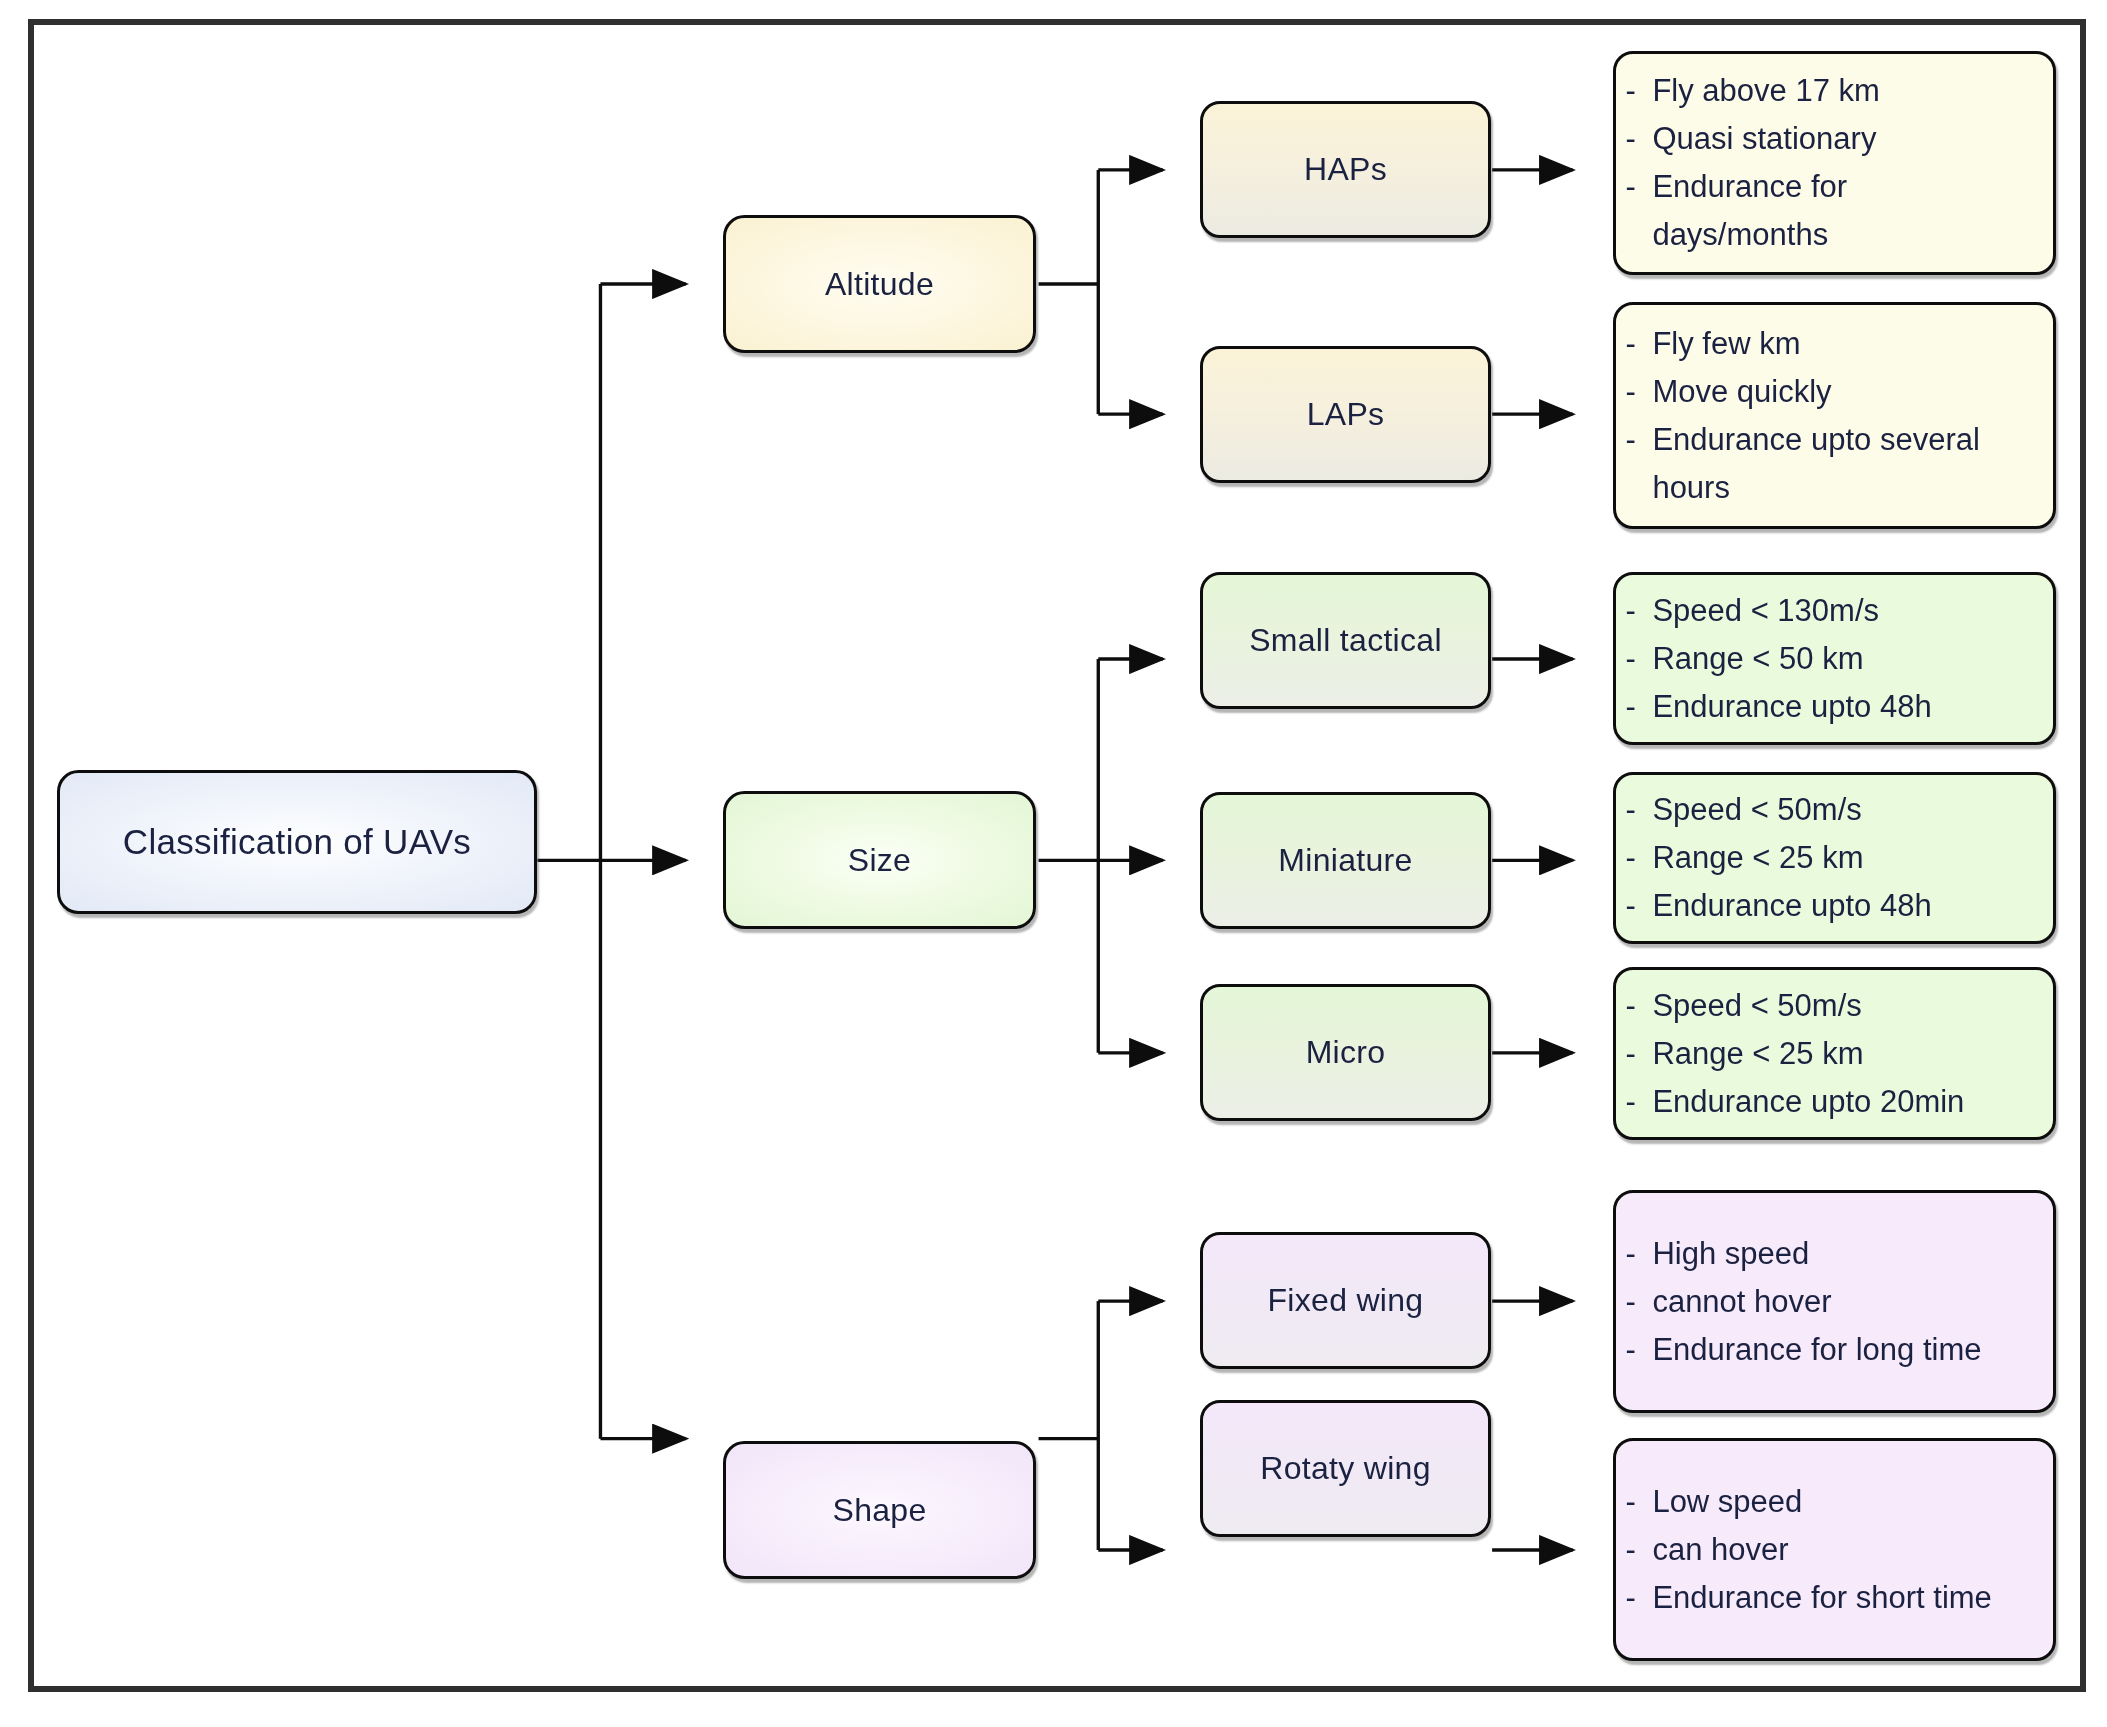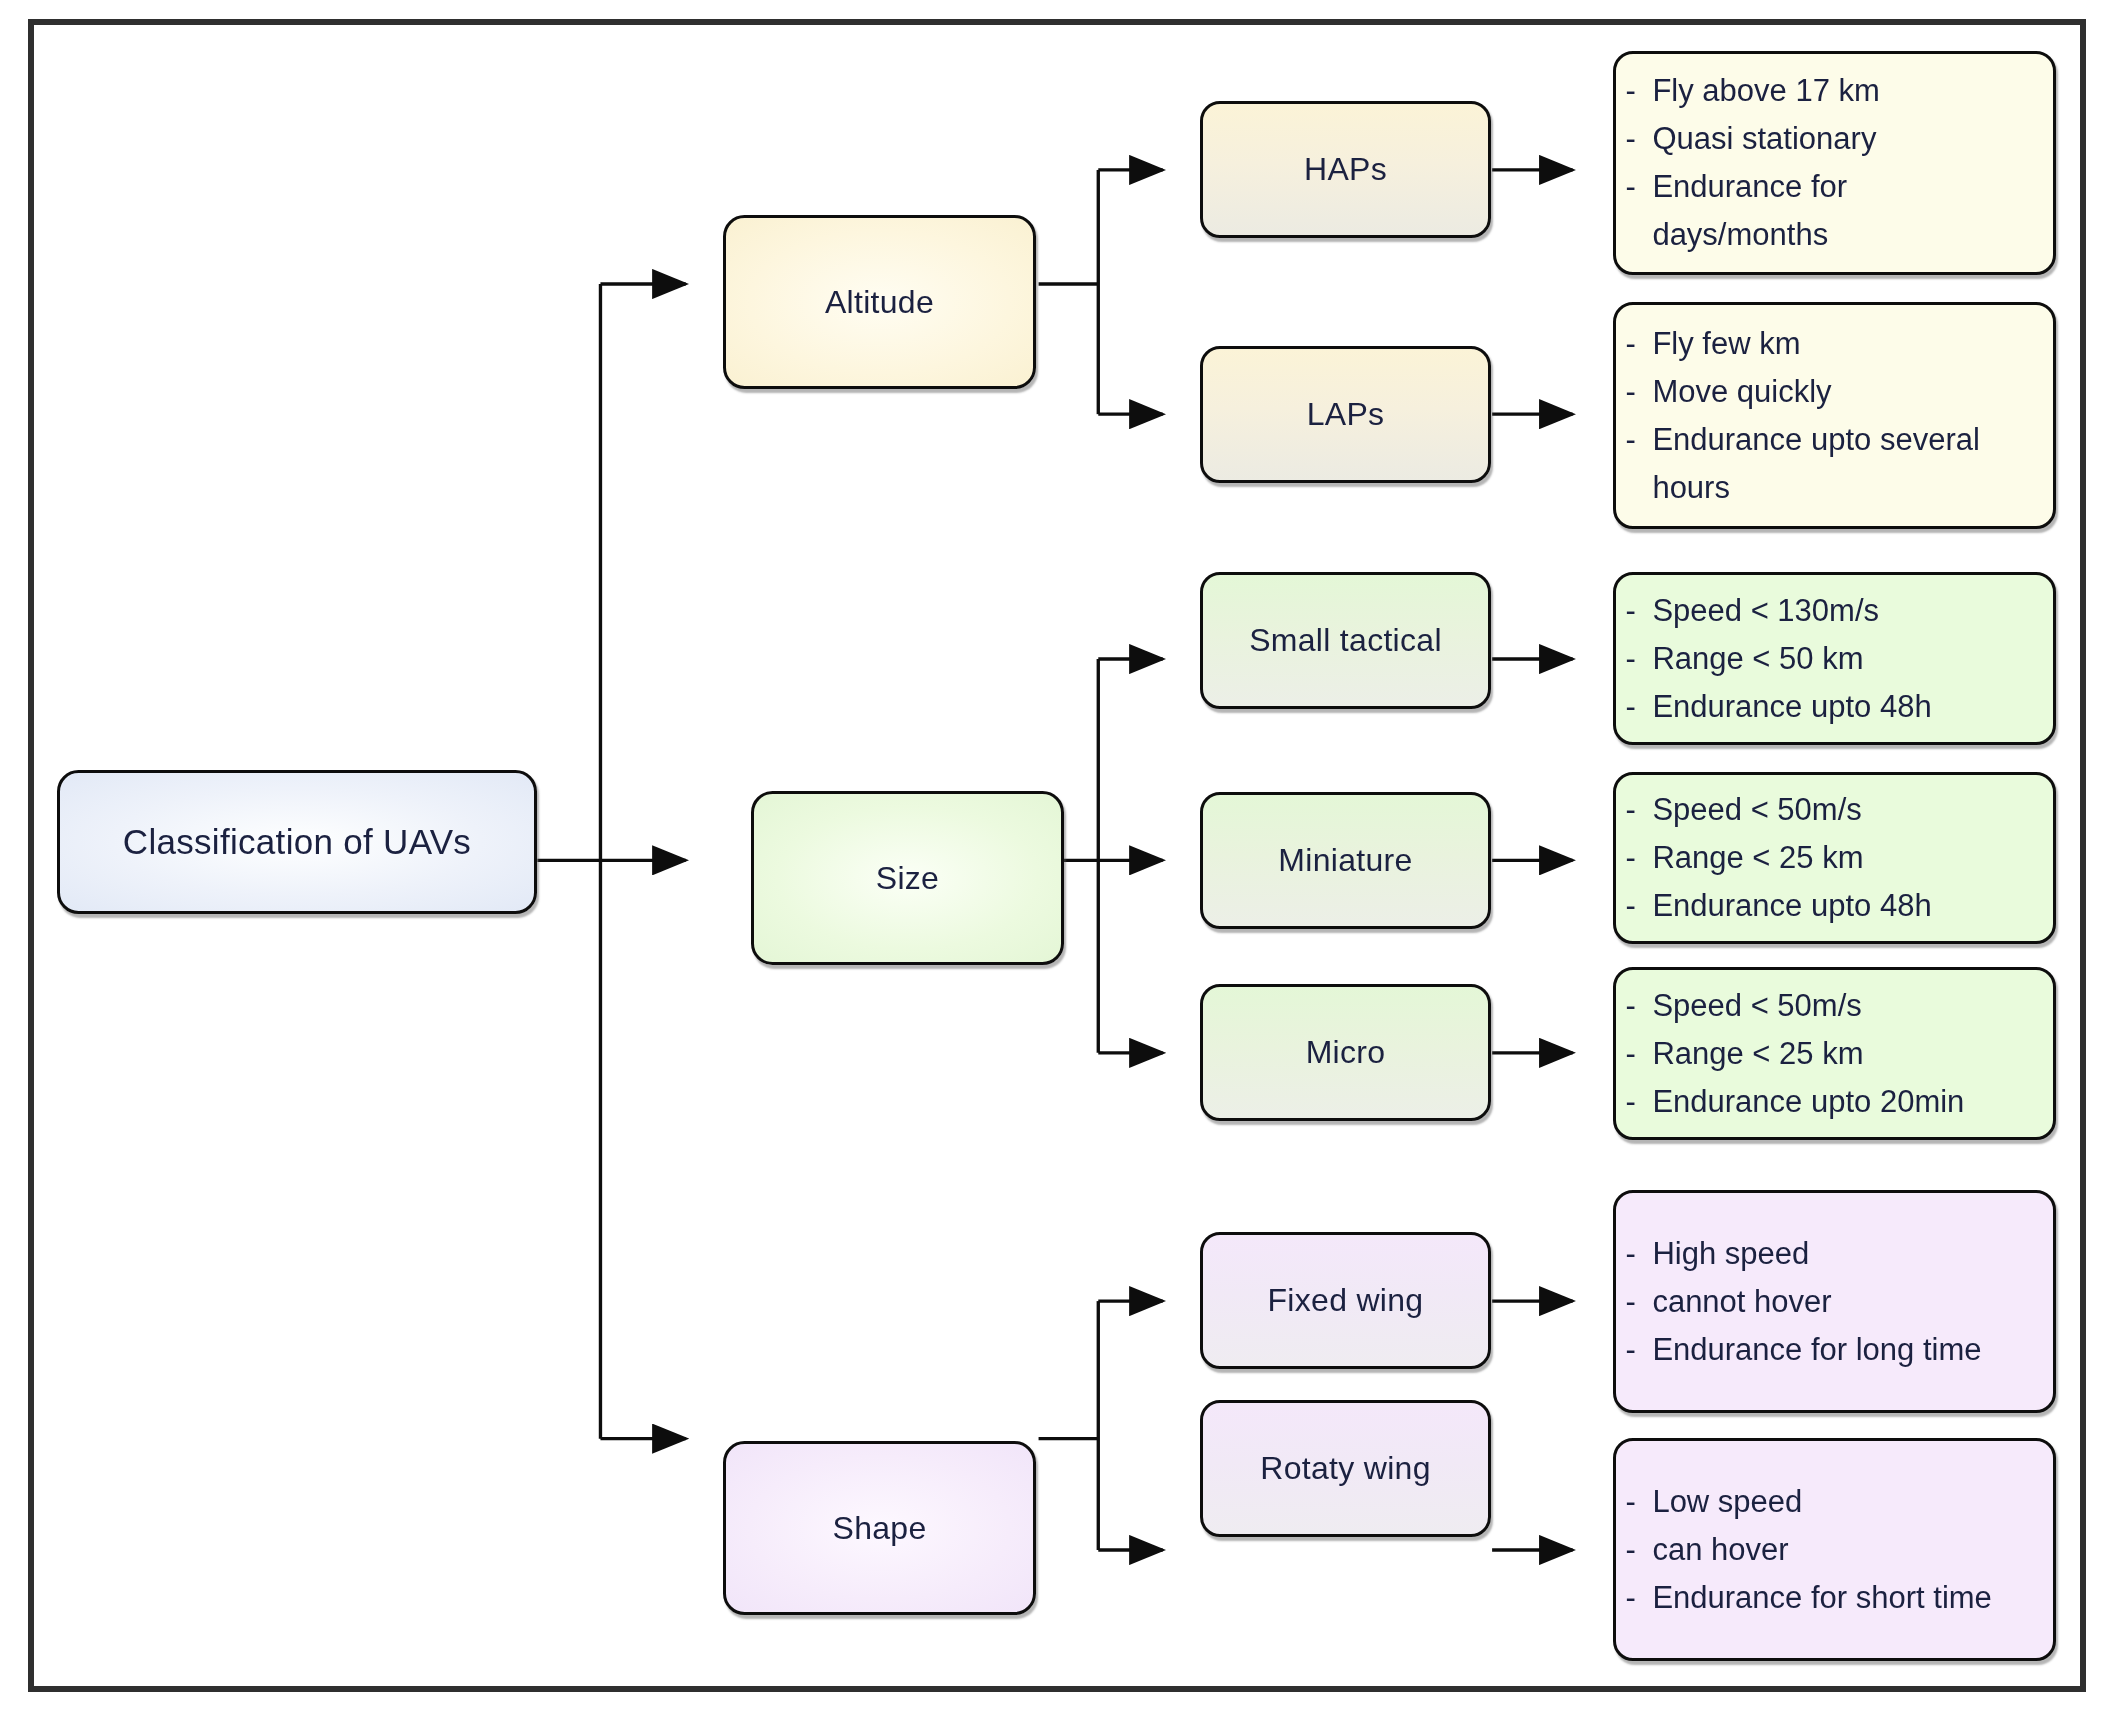--- a/index.html
+++ b/index.html
@@ -18,23 +18,23 @@
     border:3.4px solid #0d0d0d;border-radius:21.5px;
     display:flex;align-items:center;justify-content:center;
     box-shadow:2px 3.4px 2px rgba(90,90,90,0.45);
     font-size:32px;letter-spacing:0.3px;
   }
   .node .lbl{white-space:nowrap;}
   .root{
     left:57px;top:770px;width:480px;height:144px;font-size:35px;
     background:radial-gradient(ellipse at 50% 50%, #feffff 0%, #eef2fa 55%, #e2e9f6 100%);
   }
-  .cat{left:723px;width:313px;height:174px;}
+  .cat{left:723px;width:313px;height:138px;}
   .cat-alt{top:215px;background:radial-gradient(ellipse at 50% 50%, #fffdf2 0%, #fdf6de 60%, #faf1d2 100%);}
-  .cat-size{top:791px;background:radial-gradient(ellipse at 50% 50%, #fbfff6 0%, #ecfadf 60%, #e4f6d6 100%);margin-left:28px;}
+  .cat-size{top:791px;background:radial-gradient(ellipse at 50% 50%, #fbfff6 0%, #ecfadf 60%, #e4f6d6 100%);}
   .cat-shape{top:1441px;background:radial-gradient(ellipse at 50% 50%, #fdf8ff 0%, #f6ecfb 60%, #f1e5f9 100%);}
   .leaf{left:1200px;width:291px;height:137px;border-radius:20px;}
   .leaf-alt{background:linear-gradient(180deg,#fbf3d7 0%,#f6f0dd 45%,#ecebe2 100%);}
   .leaf-size{background:linear-gradient(180deg,#e4f7d7 0%,#e9f3dd 45%,#ecefe7 100%);}
   .leaf-shape{background:linear-gradient(180deg,#f4e8fa 0%,#f1e9f6 45%,#efecf1 100%);}
   .desc{
     position:absolute;left:1613px;width:443px;box-sizing:border-box;
     border:3.4px solid #0d0d0d;border-radius:20px;
     display:flex;flex-direction:column;justify-content:center;
     padding:9.4px 38px 9.4px 9.4px;

